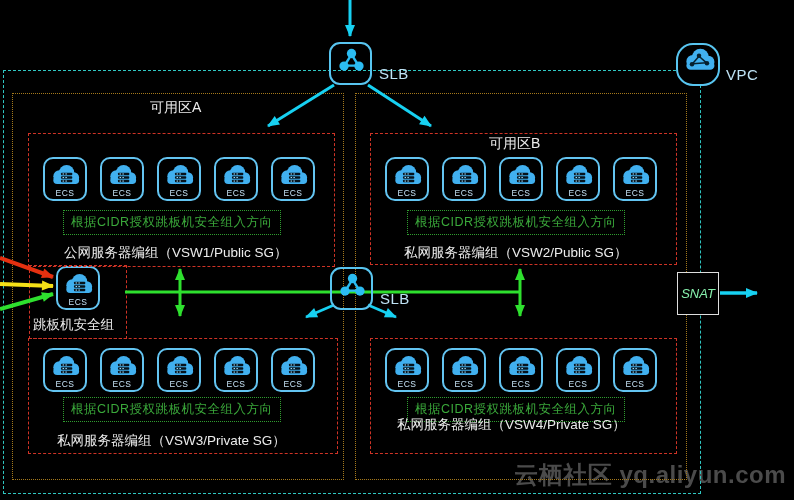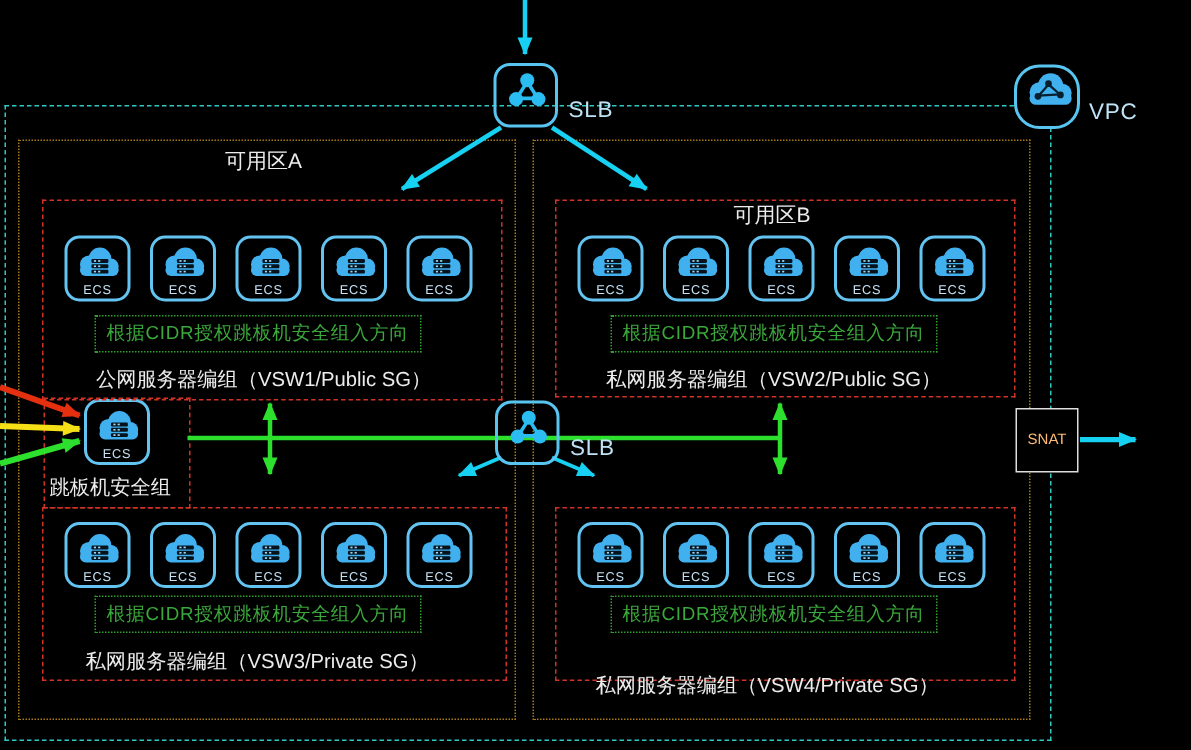--- a/index.html
+++ b/index.html
@@ -48,21 +48,21 @@
   .slb-box svg{position:absolute;left:3px;top:2px;width:35px;height:28px;}
   .vpc-box{width:44px;height:43px;background:#000;}
   .vpc-box svg{position:absolute;left:2px;top:1px;width:38px;height:29px;}
   .sq-lbl{
     position:absolute;bottom:1px;left:0;right:0;text-align:center;
     font-size:15px;color:#bfe3f5;letter-spacing:.5px;padding-left:48px;
   }
   .snat-box{
     left:677px;top:272px;width:42px;height:43px;box-sizing:border-box;
     border:1px solid #dedede;background:#000;display:flex;align-items:center;
-    justify-content:center;color:#fdba74;font-size:10px;z-index:3;
+    justify-content:center;color:#86efac;font-size:13px;z-index:3;font-style:italic;
   }
   .overlay{position:absolute;left:0;top:0;width:794px;height:500px;z-index:2;pointer-events:none;}
   .hidden-defs{position:absolute;width:0;height:0;overflow:hidden;}
 </style>
 </head>
 <body>
 
 <svg class="hidden-defs" aria-hidden="true">
   <symbol id="g-ecs" viewBox="0 0 44 36">
     <g fill="#41b0ef">
@@ -112,20 +112,21 @@
     <g fill="#06202e">
       <circle cx="20" cy="10.5" r="2.4"></circle>
       <circle cx="12.5" cy="19.5" r="2.4"></circle>
       <circle cx="28.5" cy="18.5" r="2.4"></circle>
     </g>
   </symbol>
 </svg>
 
 <div class="canvas">
 
+  <div class="abs watermark">云栖社区 yq.aliyun.com</div>
 
   <div class="abs vpc-border"></div>
   <div class="abs zone zone-a"></div>
   <div class="abs zone zone-b"></div>
   <div class="abs sg sg-a-pub"></div>
   <div class="abs sg sg-b-pub"></div>
   <div class="abs sg sg-a-priv"></div>
   <div class="abs sg sg-b-priv"></div>
   <div class="abs sg sg-jump"></div>
 
@@ -300,21 +301,21 @@
   </div>
 
   <div class="abs note" style="left:63px;top:210px;">根据CIDR授权跳板机安全组入方向</div>
   <div class="abs note" style="left:407px;top:210px;">根据CIDR授权跳板机安全组入方向</div>
   <div class="abs note" style="left:63px;top:397px;">根据CIDR授权跳板机安全组入方向</div>
   <div class="abs note" style="left:407px;top:397px;">根据CIDR授权跳板机安全组入方向</div>
 
   <div class="abs lbl" style="left:64px;top:244px;">公网服务器编组（VSW1/Public SG）</div>
   <div class="abs lbl" style="left:404px;top:244px;">私网服务器编组（VSW2/Public SG）</div>
   <div class="abs lbl" style="left:57px;top:432px;">私网服务器编组（VSW3/Private SG）</div>
-  <div class="abs lbl" style="left:397px;top:448px;">私网服务器编组（VSW4/Private SG）</div>
+  <div class="abs lbl" style="left:397px;top:416px;">私网服务器编组（VSW4/Private SG）</div>
   <div class="abs lbl" style="left:33px;top:316px;">跳板机安全组</div>
 
   <div class="abs sqicon slb-box" style="left:329px;top:42px;">
     <svg viewBox="0 0 35 30">
         <use href="#g-slb"></use>
       </svg>
     <span class="sq-lbl">SLB</span>
   </div>
   <div class="abs sqicon slb-box" style="left:330px;top:267px;">
     <svg viewBox="0 0 35 30">

